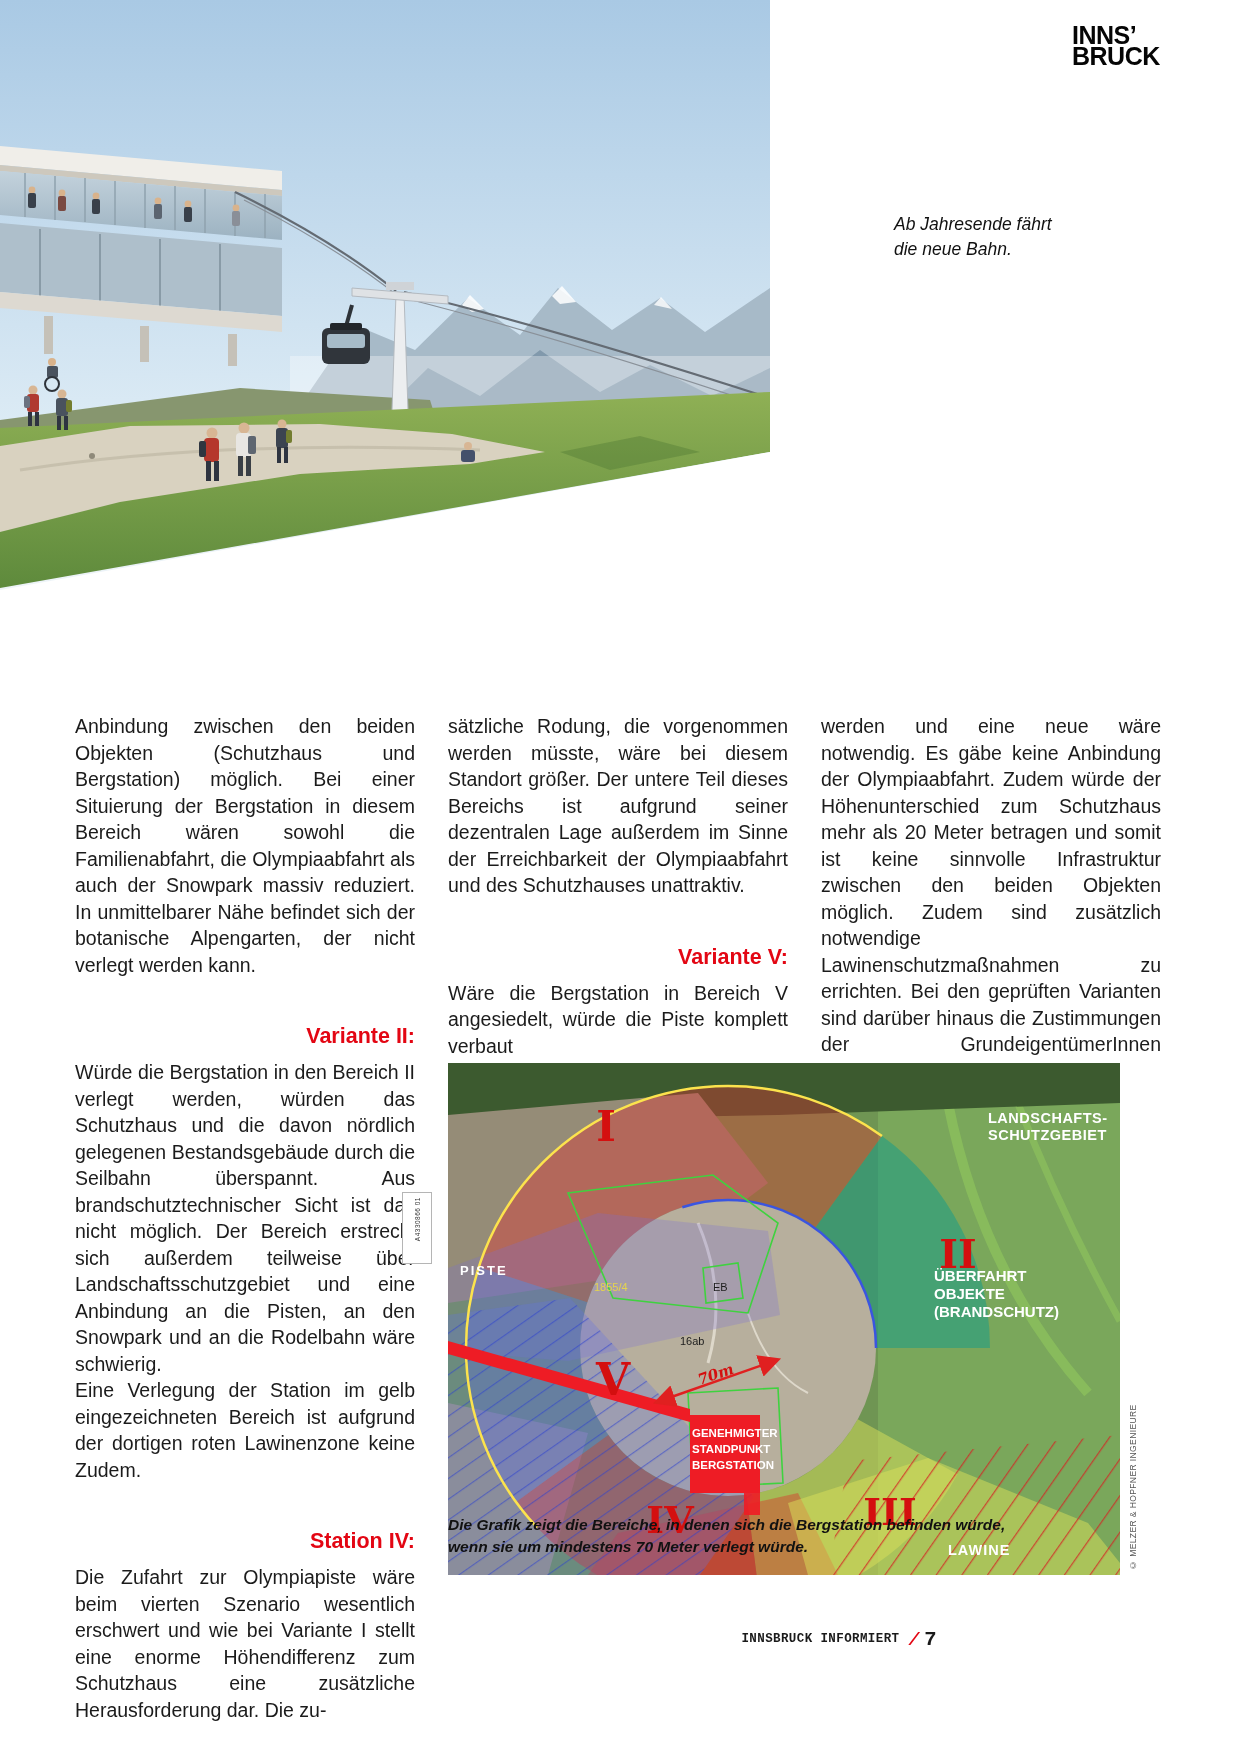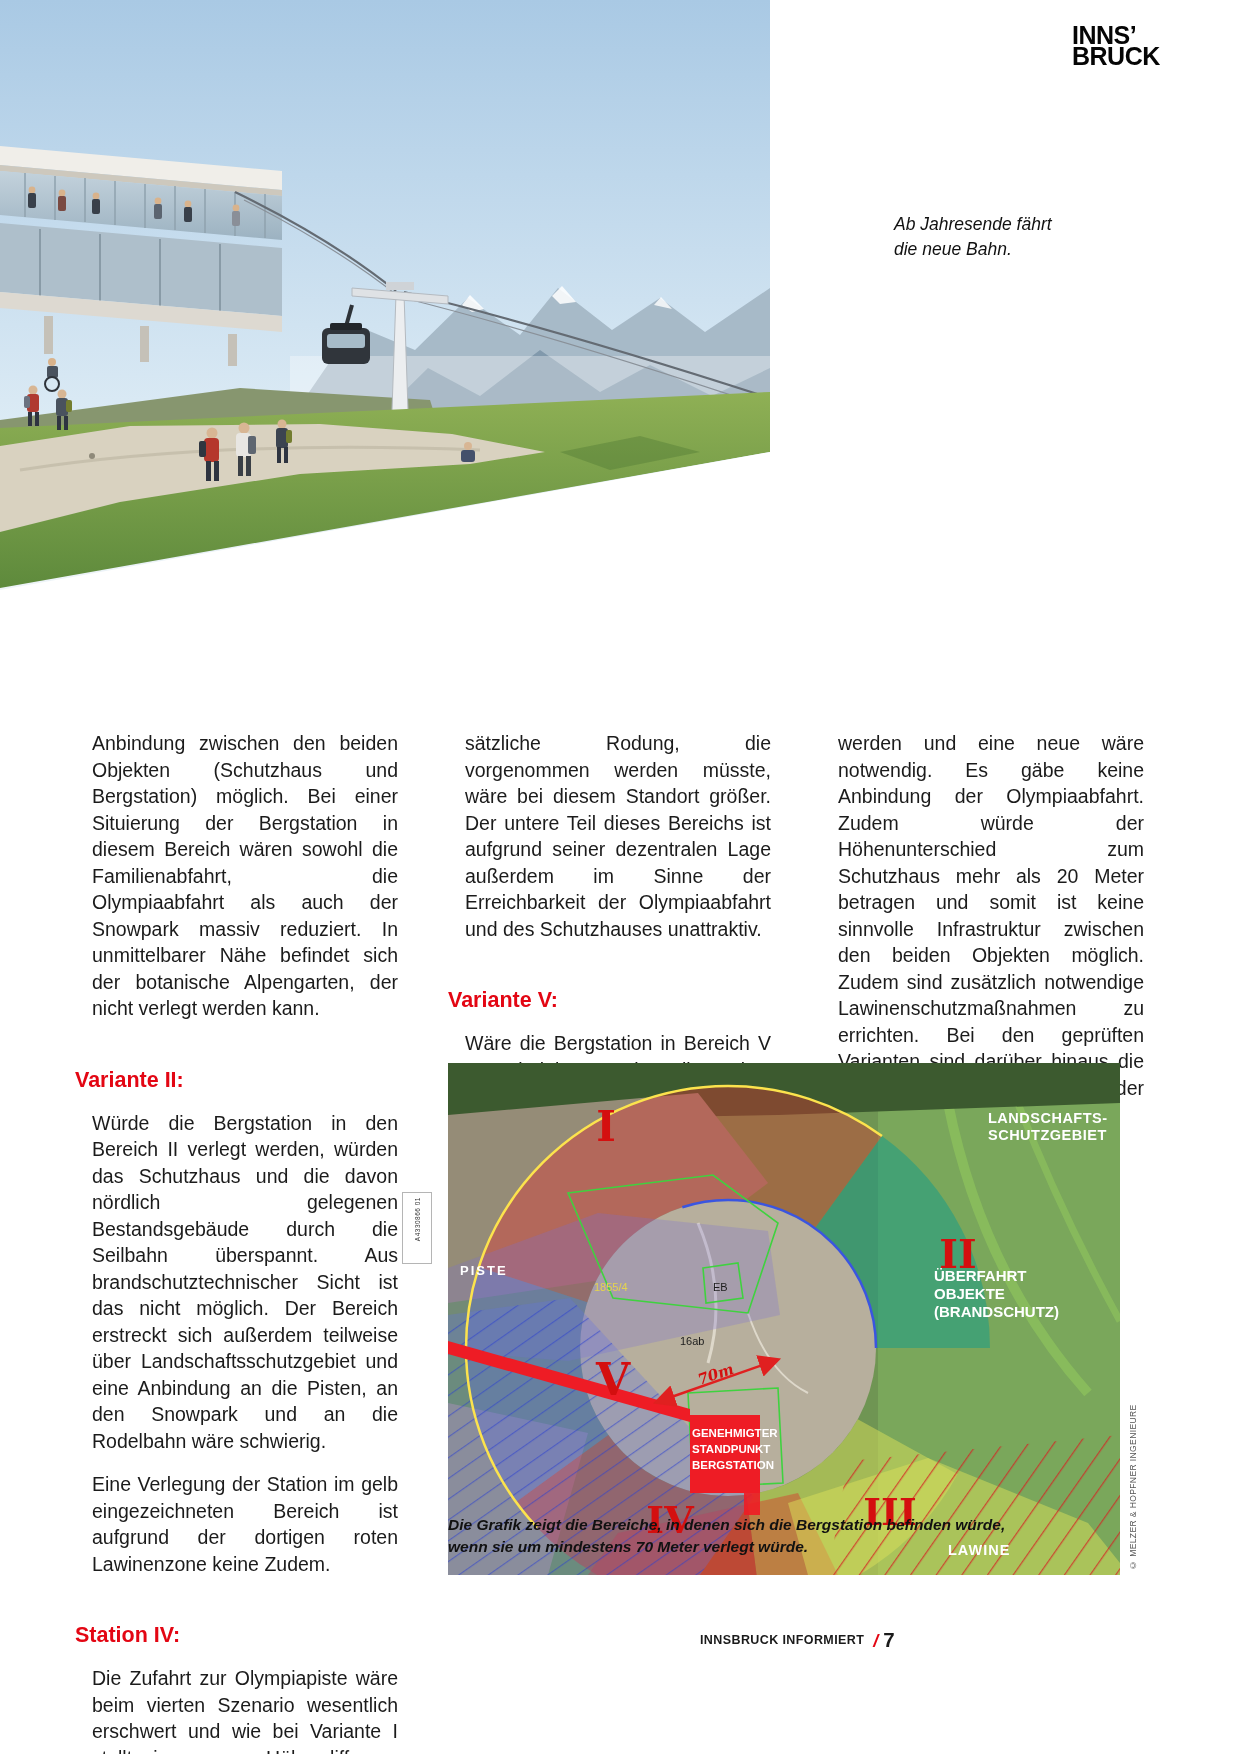--- a/index.html
+++ b/index.html
@@ -10,41 +10,41 @@
          clip-path:polygon(0 0,100% 0,100% 76.6%,0 100%);}
   
   .logo{position:absolute;left:1072px;top:25px;color:#050505;font-weight:bold;
         font-size:25px;line-height:21px;letter-spacing:-0.5px;}
   
   .photo-caption{position:absolute;left:876px;top:212px;width:270px;
         font-style:italic;font-size:17.5px;line-height:25px;color:#111;margin-left:18px;}
   
   .col{position:absolute;top:713px;width:340px;font-size:19.5px;line-height:26.5px;
        color:#1b1b1b;text-align:justify;}
-  .col p{margin:17px;}
+  .col p{margin:0;}
   .col .var{color:#e30613;font-size:21.5px;line-height:26px;font-weight:bold;
-            margin:45px 0 10px 0;text-align:left;}
+            margin:45px 0 10px 0;text-align:right;}
   .col1{left:75px;}
   .col2{left:448px;}
   .col3{left:821px;}
   .dh-slash{color:#e30613;font-weight:bold;font-style:italic;font-size:16px;
             margin:0 3px 0 6px;}
   .dh{font-size:11.5px;font-weight:bold;vertical-align:7px;letter-spacing:.3px;color:#222;}
   
   .map{position:absolute;left:448px;top:1063px;width:672px;height:512px;}
   .refbox{position:absolute;left:402px;top:1192px;width:28px;height:70px;background:#fff;
           border:1px solid #b5b5b5;overflow:hidden;}
   .refbox span{display:block;writing-mode:vertical-rl;transform:rotate(180deg);
           font-size:6.5px;color:#333;margin:4px auto 0 auto;letter-spacing:.5px;}
   .map-caption{position:absolute;left:448px;top:1514px;width:600px;font-style:italic;
           font-weight:bold;font-size:15.5px;line-height:22px;color:#111;}
   .credit{position:absolute;left:1128px;top:1305px;height:265px;writing-mode:vertical-rl;
           transform:rotate(180deg);font-size:8.5px;letter-spacing:.4px;color:#555;}
   
-  .footer{position:absolute;left:700px;top:1628px;width:336px;text-align:left;}
+  .footer{position:absolute;left:671px;top:1628px;width:336px;text-align:center;font-family:Liberation Mono, monospace;}
   .f-mag{font-size:12.5px;font-weight:bold;letter-spacing:.4px;color:#1a1a1a;
          vertical-align:3px;}
   .f-slash{color:#e30613;font-weight:bold;font-style:italic;font-size:18px;
          margin:0 5px 0 9px;}
   .f-page{font-size:20.5px;font-weight:bold;color:#1a1a1a;}
   
   .mlab{fill:#ffffff;font-weight:bold;font-family:"Liberation Sans",sans-serif;}
   .mnum{fill:#d40f0f;font-weight:bold;font-family:"DejaVu Serif",serif;}
   .mplabel{font-family:"Liberation Sans",sans-serif;}
 </style>

